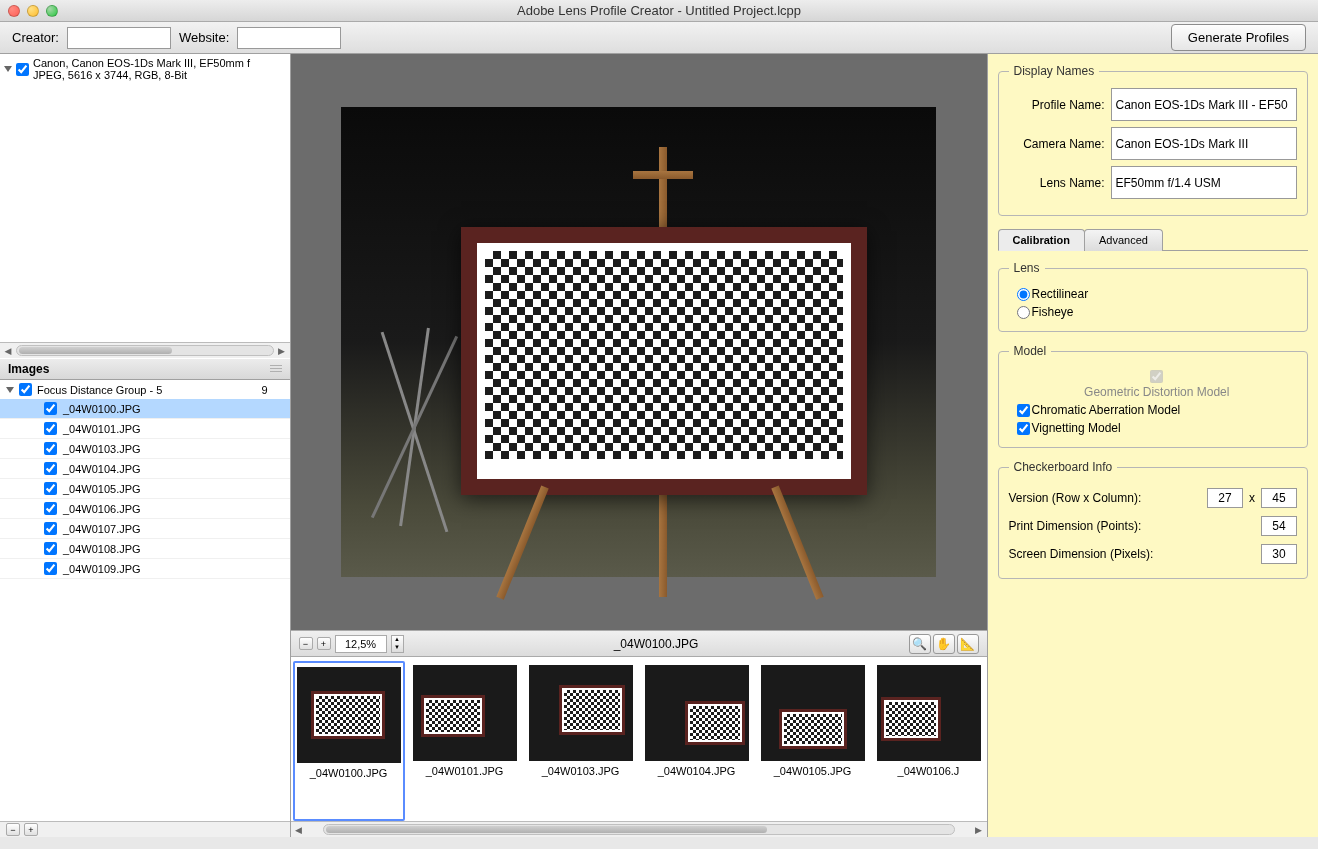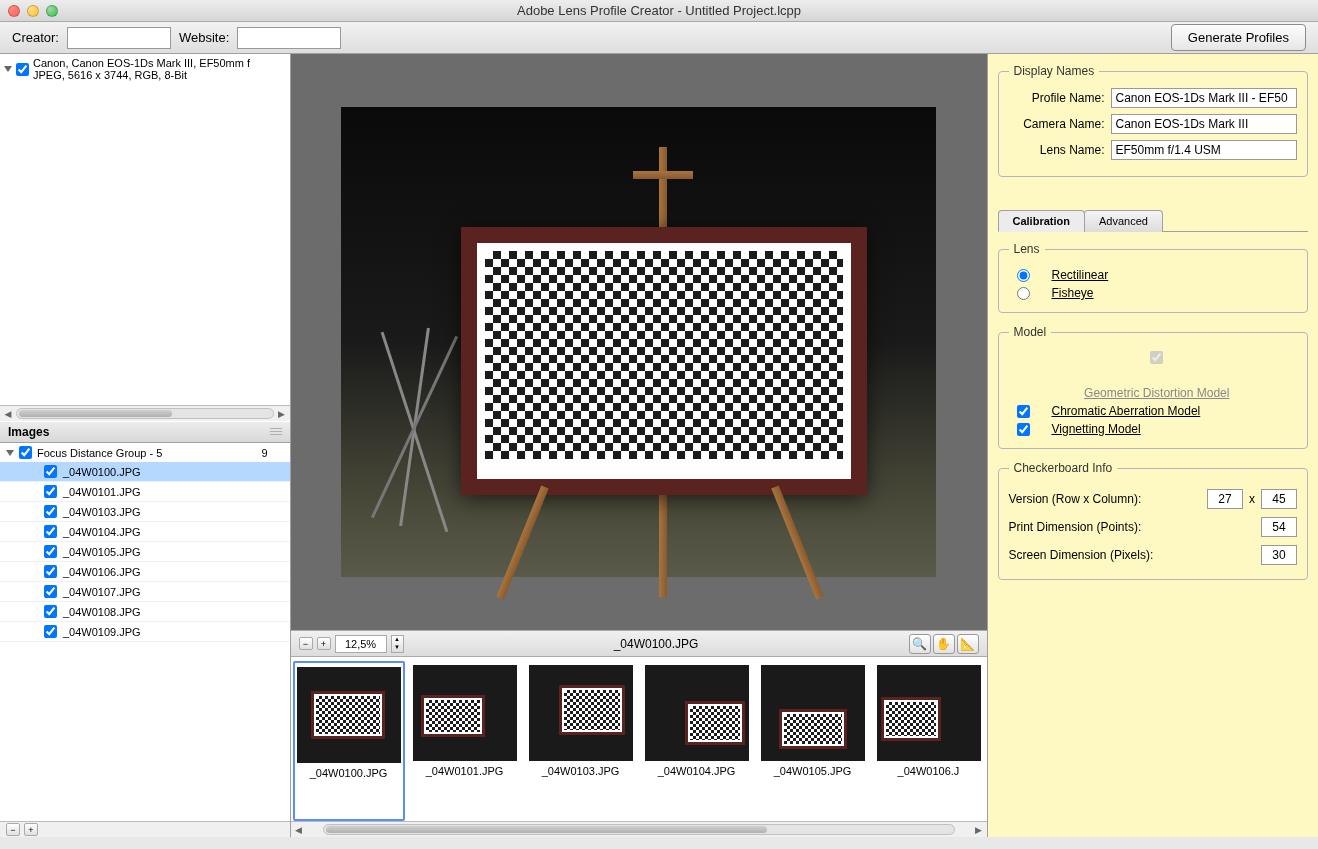--- a/index.html
+++ b/index.html
@@ -18,21 +18,21 @@
 .btn { background: linear-gradient(#fdfdfd, #e6e6e6); border: 1px solid #8c8c8c; border-radius: 4px; padding: 5px 16px; font-size: 13px; cursor: pointer; box-shadow: 0 1px 0 rgba(255,255,255,0.6) inset; }
 .main { display: flex; height: calc(849px - 22px - 44px); }
 .left { width: 318px; display: flex; flex-direction: column; border-right: 1px solid #a0a0a0; background: #fff; }
 .panel-header { background: linear-gradient(#ececec, #d8d8d8); border-top: 1px solid #fff; border-bottom: 1px solid #a0a0a0; padding: 3px 8px; font-weight: bold; font-size: 12px; display: flex; align-items: center; }
 .panel-header .grip { margin-left: auto; width: 12px; height: 8px; background: repeating-linear-gradient(180deg,#b0b0b0 0 1px,transparent 1px 3px); }
 .tree-row { display: flex; align-items: center; padding: 3px 4px; gap: 4px; font-size: 11px; }
 .tree-row.selected { background: #b4d8ff; }
 .tree-row .indent { display: inline-block; }
 .disclosure { width: 0; height: 0; border-left: 4px solid transparent; border-right: 4px solid transparent; border-top: 6px solid #666; display: inline-block; }
 input[type=checkbox] { width: 13px; height: 13px; }
-.profiles-body { flex: 0 0 auto; height: 351px; overflow: hidden; background: #fff; }
+.profiles-body { flex: 0 0 auto; height: 288px; overflow: hidden; background: #fff; }
 .hscroll { height: 16px; border-top: 1px solid #bbb; background: #f0f0f0; display: flex; align-items: center; }
 .hscroll .arrow { width: 16px; height: 14px; display: flex; align-items: center; justify-content: center; color: #666; font-size: 9px; }
 .hscroll .track { flex: 1; height: 11px; background: #e4e4e4; border: 1px solid #c0c0c0; position: relative; border-radius: 6px; }
 .hscroll .thumb { position: absolute; left: 2px; width: 60%; height: 7px; top: 1px; background: linear-gradient(#d0d0d0,#b0b0b0); border-radius: 4px; }
 .images-body { flex: 1; overflow-y: auto; background: #fff; }
 .images-row { display: flex; align-items: center; padding: 3px 4px 3px 8px; font-size: 11px; border-bottom: 1px solid #f0f0f0; gap: 6px; }
 .images-group { display: flex; align-items: center; padding: 3px 6px; gap: 5px; }
 .images-group .count { margin-left: auto; padding-right: 16px; }
 .zoom-bar { height: 16px; border-top: 1px solid #bbb; background: #f0f0f0; display: flex; align-items: center; padding: 0 6px; gap: 4px; font-size: 10px; }
 .zb-btn { width: 14px; height: 13px; border: 1px solid #aaa; background: linear-gradient(#fff,#e0e0e0); border-radius: 2px; display: flex; align-items: center; justify-content: center; font-size: 9px; }
@@ -88,25 +88,25 @@
 .thumb .tlabel { font-size: 11px; padding: 4px 0; }
 .thumbstrip-scroll { height: 16px; border-top: 1px solid #bbb; background: #f0f0f0; display:flex; align-items:center;}
 .thumbstrip-scroll .track { flex:1; margin:0 16px; height:11px; background:#e4e4e4; border:1px solid #c0c0c0; border-radius:6px; position:relative;}
 .thumbstrip-scroll .thumb-s { position:absolute; left:2px; width:70%; height:7px; top:1px; background:linear-gradient(#d0d0d0,#b0b0b0); border-radius:4px;}
 
 .right { width: 360px; background: #fef9c3; padding: 10px; overflow-y: auto; }
 fieldset { border: 1px solid #b6b6b6; border-radius: 4px; margin-bottom: 12px; padding: 10px 10px 10px 10px; }
 legend { padding: 0 5px; font-size: 12px; color: #333; }
 .form-row { display: flex; align-items: center; margin-bottom: 6px; gap: 6px; }
 .form-row label { width: 96px; text-align: right; font-size: 12px; }
-.form-row input[type=text] { flex: 1; height: 20px; border: 1px solid #999; padding: 0 4px; font-size: 12px; background: #fff; }
+.form-row input[type=text] { flex: 1; height: 33px; border: 1px solid #999; padding: 0 4px; font-size: 12px; background: #fff; }
 .tabs { display: flex; border-bottom: 1px solid #a0a0a0; margin-bottom: 10px; }
-.tab { padding: 4px 14px; border: 1px solid #a0a0a0; border-bottom: none; background: linear-gradient(#f4f4f4,#dcdcdc); border-top-left-radius: 4px; border-top-right-radius: 4px; font-size: 11px; margin-right: -1px; position: relative; top: 1px; cursor: pointer; margin-top: 20px; }
+.tab { padding: 4px 14px; border: 1px solid #a0a0a0; border-bottom: none; background: linear-gradient(#f4f4f4,#dcdcdc); border-top-left-radius: 4px; border-top-right-radius: 4px; font-size: 11px; margin-right: -1px; position: relative; top: 1px; cursor: pointer; }
 .tab.active { background: #ececec; font-weight: bold; border-bottom: 1px solid #ececec; }
-.radio-row, .check-row { display: flex; align-items: center; gap: 22px; padding: 2px 0 2px 8px; font-size: 12px; text-decoration: underline; }
+.radio-row, .check-row { display: flex; align-items: center; gap: 2px; padding: 2px 0 2px 8px; font-size: 12px; }
 .check-row.disabled { color: #888; flex-direction: column; }
 .cb-info-row { display: flex; align-items: center; padding: 4px 0; font-size: 12px; }
 .cb-info-row .lbl { flex: 1; }
 .cb-info-row input[type=text] { width: 36px; height: 20px; border: 1px solid #999; text-align: center; font-size: 12px; }
 .cb-info-row .x { padding: 0 6px; }
 </style>
 </head>
 <body>
 
 <div class="titlebar">

